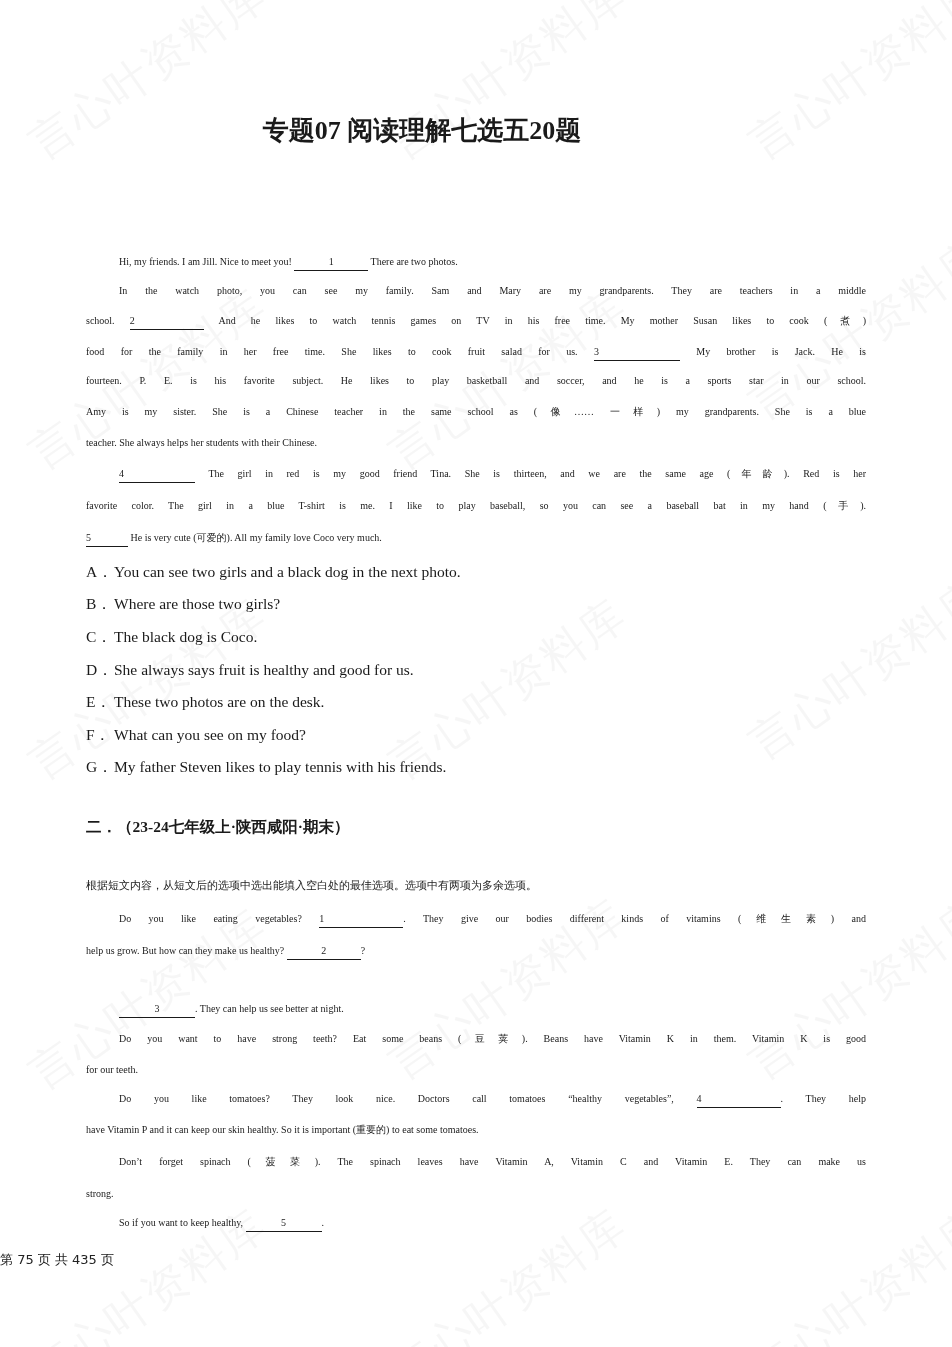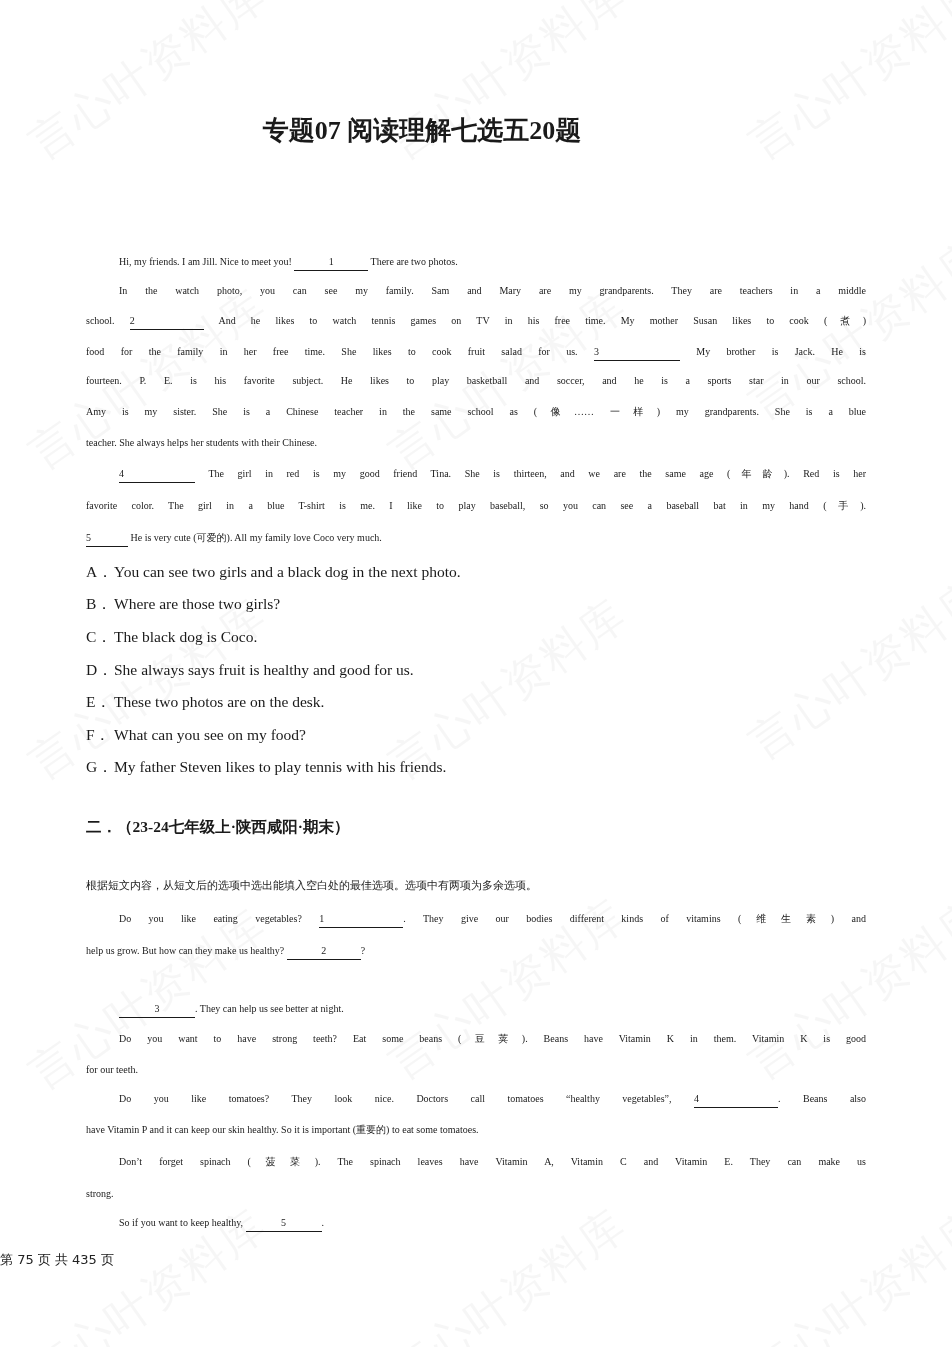--- a/index.html
+++ b/index.html
@@ -86,21 +86,21 @@
   </div>
   <div class="line" style="top:941px;">
     <span>help us grow. But how can they make us healthy?  </span><span class="blank"><span style="width:74px;">2</span></span><span>?</span>
   </div>
   <div class="line indent" style="top:999px;">
     <span class="blank"><span style="width:76px;">3</span></span><span>. They can help us see better at night.</span>
   </div>
   <div class="line indent just" style="top:1029px;">Do you want to have strong teeth? Eat some beans (豆荚). Beans have Vitamin K in them. Vitamin K is good</div>
   <div class="line" style="top:1060px;">for our teeth.</div>
   <div class="line indent just" style="top:1089px;">
-    <span>Do you like tomatoes? They look nice. Doctors call tomatoes “healthy vegetables”,  </span><span class="blank"><span style="width:84px;">4</span></span><span>. Beans also</span>
+    <span>Do you like tomatoes? They look nice. Doctors call tomatoes “healthy vegetables”,  </span><span class="blank"><span style="width:84px;">4</span></span><span>. They help</span>
   </div>
   <div class="line" style="top:1120px;">have Vitamin P and it can keep our skin healthy. So it is important (重要的) to eat some tomatoes.</div>
   <div class="line indent just" style="top:1152px;">Don’t forget spinach (菠菜). The spinach leaves have Vitamin A, Vitamin C and Vitamin E. They can make us</div>
   <div class="line" style="top:1184px;">strong.</div>
   <div class="line indent" style="top:1213px;">
     <span>So if you want to keep healthy,  </span><span class="blank"><span style="width:76px;">5</span></span><span>.</span>
   </div>
 
   <div class="footer">第 75 页 共 435 页</div>
 </div>

